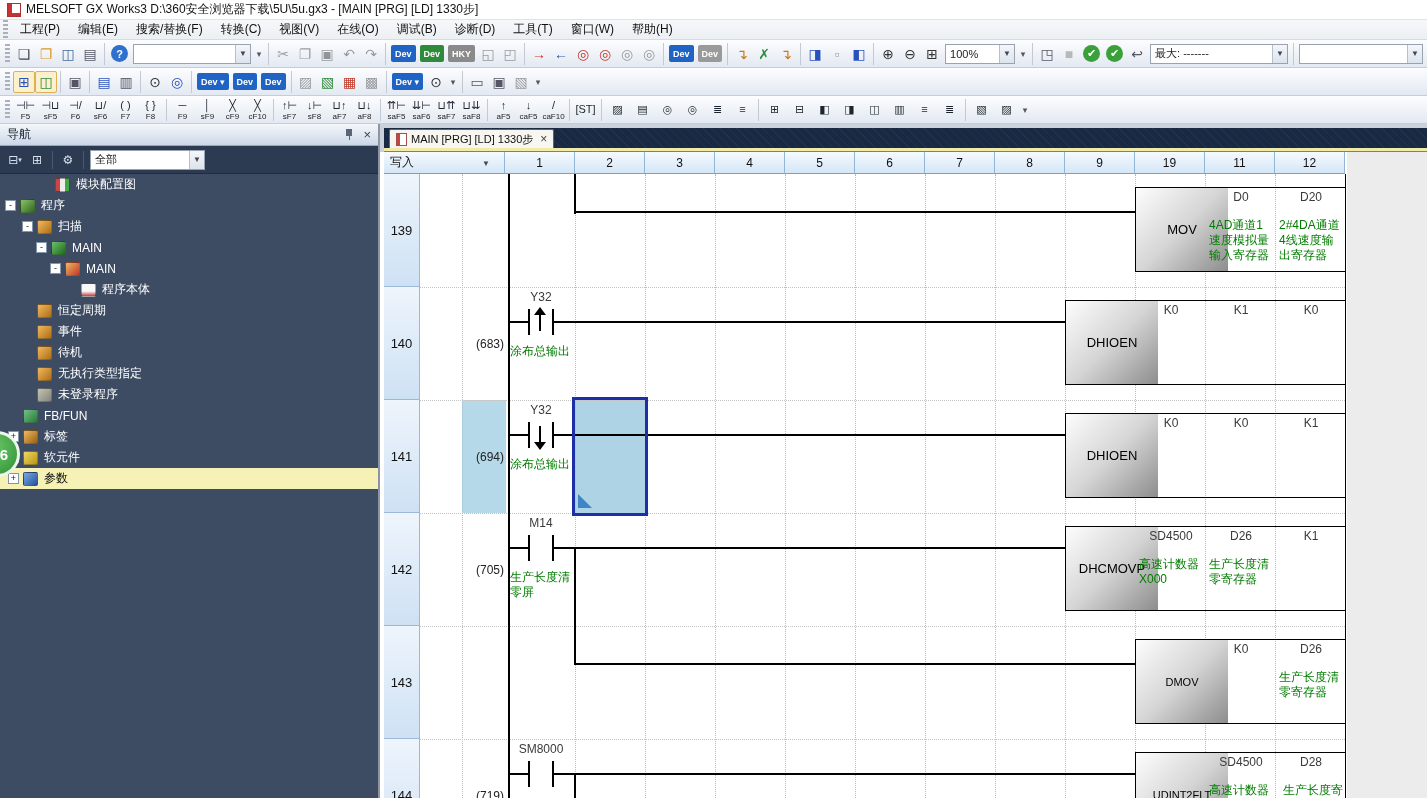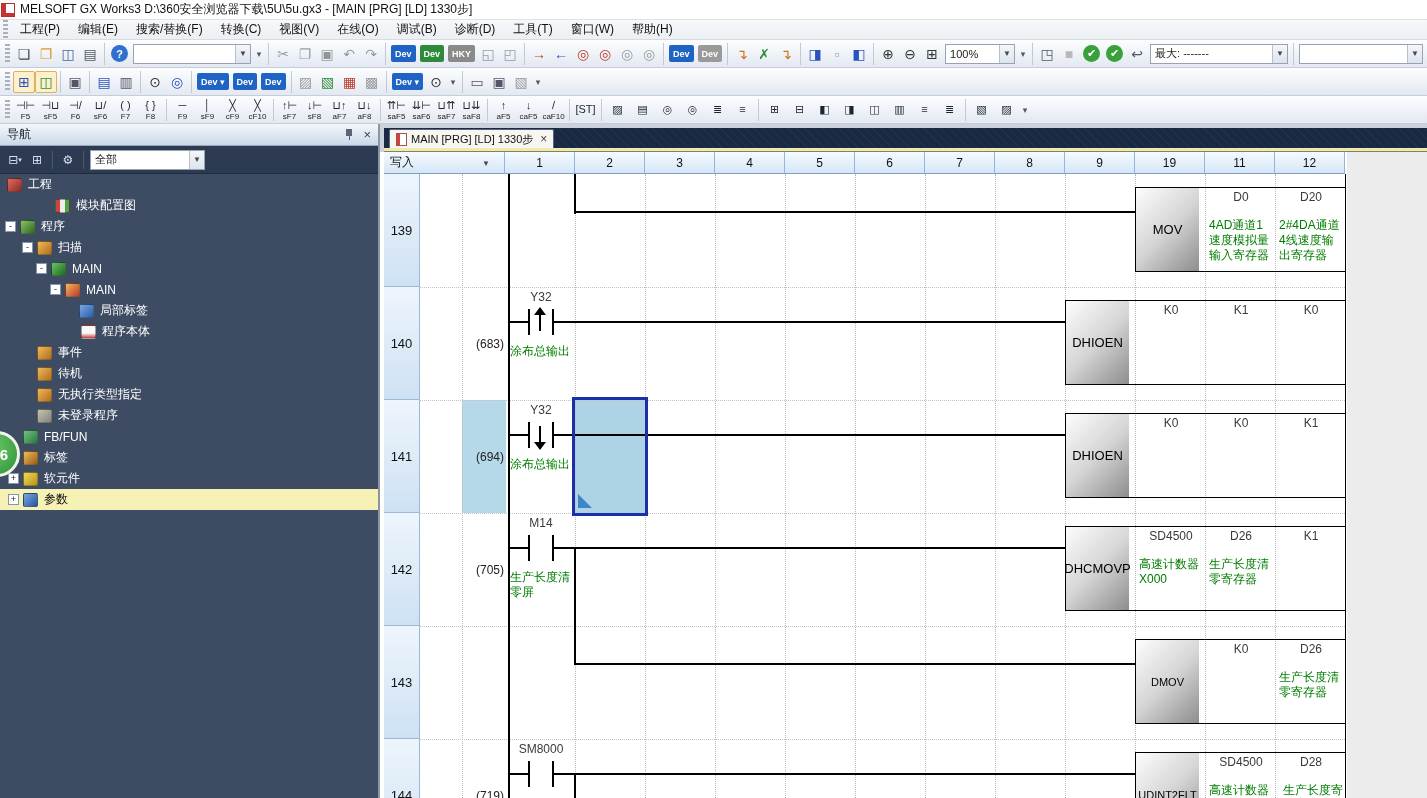--- a/index.html
+++ b/index.html
@@ -1,20 +1,20 @@
 <!DOCTYPE html>
 <html><head>
 <meta charset="utf-8">
 <style>
 * { margin:0; padding:0; box-sizing:border-box; }
 html,body { width:1427px; height:798px; overflow:hidden; font-family:"Liberation Sans","DejaVu Sans",sans-serif; }
 #app { position:relative; width:1427px; height:798px; background:#f0f0f0; overflow:hidden; }
 
 
-#titlebar { position:absolute; left:0; top:0; width:100%; height:20px; background:#ffffff; display:flex; align-items:center; padding-left:1px; border-bottom:1px solid #e2e2e2; }
+#titlebar { position:absolute; left:0; top:0; width:100%; height:20px; background:#ffffff; display:flex; align-items:center; padding-left:7px; border-bottom:1px solid #e2e2e2; }
 .appicon { width:14px; height:14px; border:1px solid #b03030; background:linear-gradient(90deg,#c83232 0 4px,#fff 4px); box-shadow:inset 0 -3px 0 #c83232; margin-right:5px; }
 #title-text { font-size:12px; color:#111; white-space:nowrap; }
 
 
 #menubar { position:absolute; left:0; top:20px; width:100%; height:20px; background:linear-gradient(#f7f8fa,#eceff3); display:flex; align-items:center; border-bottom:1px solid #d8dce2; }
 .menu-item { font-size:12px; color:#111; padding:0 9px; height:100%; display:flex; align-items:center; }
 
 
 .tbrow { position:absolute; left:0; width:100%; height:28px; background:linear-gradient(#fcfdfe,#e3e9f2); border-bottom:1px solid #c7cdd8; display:flex; align-items:center; padding:0 2px; }
 #toolbar1 { top:40px; } #toolbar2 { top:68px; } #toolbar3 { top:96px; }
@@ -72,21 +72,21 @@
 .gridh { position:absolute; height:0; border-top:1px dotted #c3c3c3; z-index:2; }
 .wire { position:absolute; height:2px; background:#000; z-index:3; }
 .vwire { position:absolute; width:2px; background:#000; z-index:3; }
 .cbar { position:absolute; width:2px; height:26px; background:#000; z-index:3; }
 .shaft { position:absolute; width:2px; background:#000; z-index:3; }
 .ahead { position:absolute; width:0; height:0; z-index:3; }
 .devlbl { position:absolute; width:64px; text-align:center; font-size:12px; color:#3a3a3a; z-index:3; }
 .cmt { position:absolute; width:66px; font-size:12px; line-height:15px; color:#007d00; word-break:break-all; z-index:3; }
 .steplbl { position:absolute; width:84px; text-align:right; font-size:12px; color:#222; z-index:3; }
 .blockbox { position:absolute; border:1px solid #000; z-index:4; }
-.blockname { position:absolute; left:0; top:0; width:63px; height:100%; background:linear-gradient(135deg,#fdfdfd,#d5d5d5 50%,#8d8d8d); display:flex; align-items:center; justify-content:center; color:#000; }
+.blockname { position:absolute; left:0; top:0; width:92px; height:100%; background:linear-gradient(135deg,#fdfdfd,#d5d5d5 50%,#8d8d8d); display:flex; align-items:center; justify-content:center; color:#000; }
 .opdev { position:absolute; width:70px; text-align:center; font-size:12px; color:#3a3a3a; }
 .opcmt { position:absolute; width:64px; font-size:12px; line-height:15px; color:#007d00; word-break:break-all; }
 .rowhl { position:absolute; background:#b5d9e8; z-index:1; }
 .selfill { position:absolute; background:#aed3e5; z-index:1; }
 .selborder { position:absolute; border:3px solid #1b2fa8; z-index:6; }
 .seltri { position:absolute; width:0; height:0; border-bottom:14px solid #3f86c8; border-right:14px solid transparent; z-index:7; }
 .deadarea { position:absolute; background:#ececec; z-index:5; }
 .busL { z-index:4; } .busR { z-index:4; }
 </style>
 </head>
@@ -391,24 +391,20 @@
         <span class="ntb">⊞</span>
         <span class="nsep"></span>
         <span class="ntb">⚙</span>
         <span class="nsep"></span>
         <span class="combo" style="width:115px;">
           <span class="ct">全部</span>
           <span class="ca">▼</span>
         </span>
       </div>
       <div id="nav-tree">
-          <div class="tree-row" style="padding-left: 7px;">
-            <span class="tree-icon" style="background: linear-gradient(135deg, rgb(224, 106, 90), rgb(138, 47, 44));"></span>
-            <span>工程</span>
-          </div>
           <div class="tree-row" style="padding-left: 55px;">
             <span class="tree-icon" style="background: linear-gradient(90deg, rgb(204, 68, 68) 0px, rgb(204, 68, 68) 30%, rgb(238, 238, 238) 30%, rgb(238, 238, 238) 70%, rgb(68, 170, 68) 70%);"></span>
             <span>模块配置图</span>
           </div>
           <div class="tree-row" style="padding-left: 20px;">
             <span class="tree-exp" style="left: 5px; top: 5px;">-</span>
             <span class="tree-icon" style="background: linear-gradient(135deg, rgb(140, 192, 106), rgb(46, 107, 30));"></span>
             <span>程序</span>
           </div>
           <div class="tree-row" style="padding-left: 37px;">
@@ -419,27 +415,27 @@
           <div class="tree-row" style="padding-left: 51px;">
             <span class="tree-exp" style="left: 36px; top: 5px;">-</span>
             <span class="tree-icon" style="background: linear-gradient(135deg, rgb(108, 192, 108), rgb(30, 107, 30));"></span>
             <span>MAIN</span>
           </div>
           <div class="tree-row" style="padding-left: 65px;">
             <span class="tree-exp" style="left: 50px; top: 5px;">-</span>
             <span class="tree-icon" style="background: linear-gradient(135deg, rgb(240, 184, 96), rgb(192, 57, 43));"></span>
             <span>MAIN</span>
           </div>
-          <div class="tree-row" style="padding-left: 79px;">
-            <span class="tree-icon" style="background: linear-gradient(135deg, rgb(123, 167, 224), rgb(42, 95, 174));"></span>
-            <span>局部标签</span>
-          </div>
           <div class="tree-row" style="padding-left: 81px;">
             <span class="tree-icon" style="background: linear-gradient(rgb(248, 248, 248) 60%, rgb(204, 58, 58));"></span>
             <span>程序本体</span>
+          </div>
+          <div class="tree-row" style="padding-left: 37px;">
+            <span class="tree-icon" style="background: linear-gradient(135deg, rgb(240, 184, 96), rgb(176, 111, 20));"></span>
+            <span>恒定周期</span>
           </div>
           <div class="tree-row" style="padding-left: 37px;">
             <span class="tree-icon" style="background: linear-gradient(135deg, rgb(240, 184, 96), rgb(176, 111, 20));"></span>
             <span>事件</span>
           </div>
           <div class="tree-row" style="padding-left: 37px;">
             <span class="tree-icon" style="background: linear-gradient(135deg, rgb(240, 184, 96), rgb(176, 111, 20));"></span>
             <span>待机</span>
           </div>
           <div class="tree-row" style="padding-left: 37px;">

